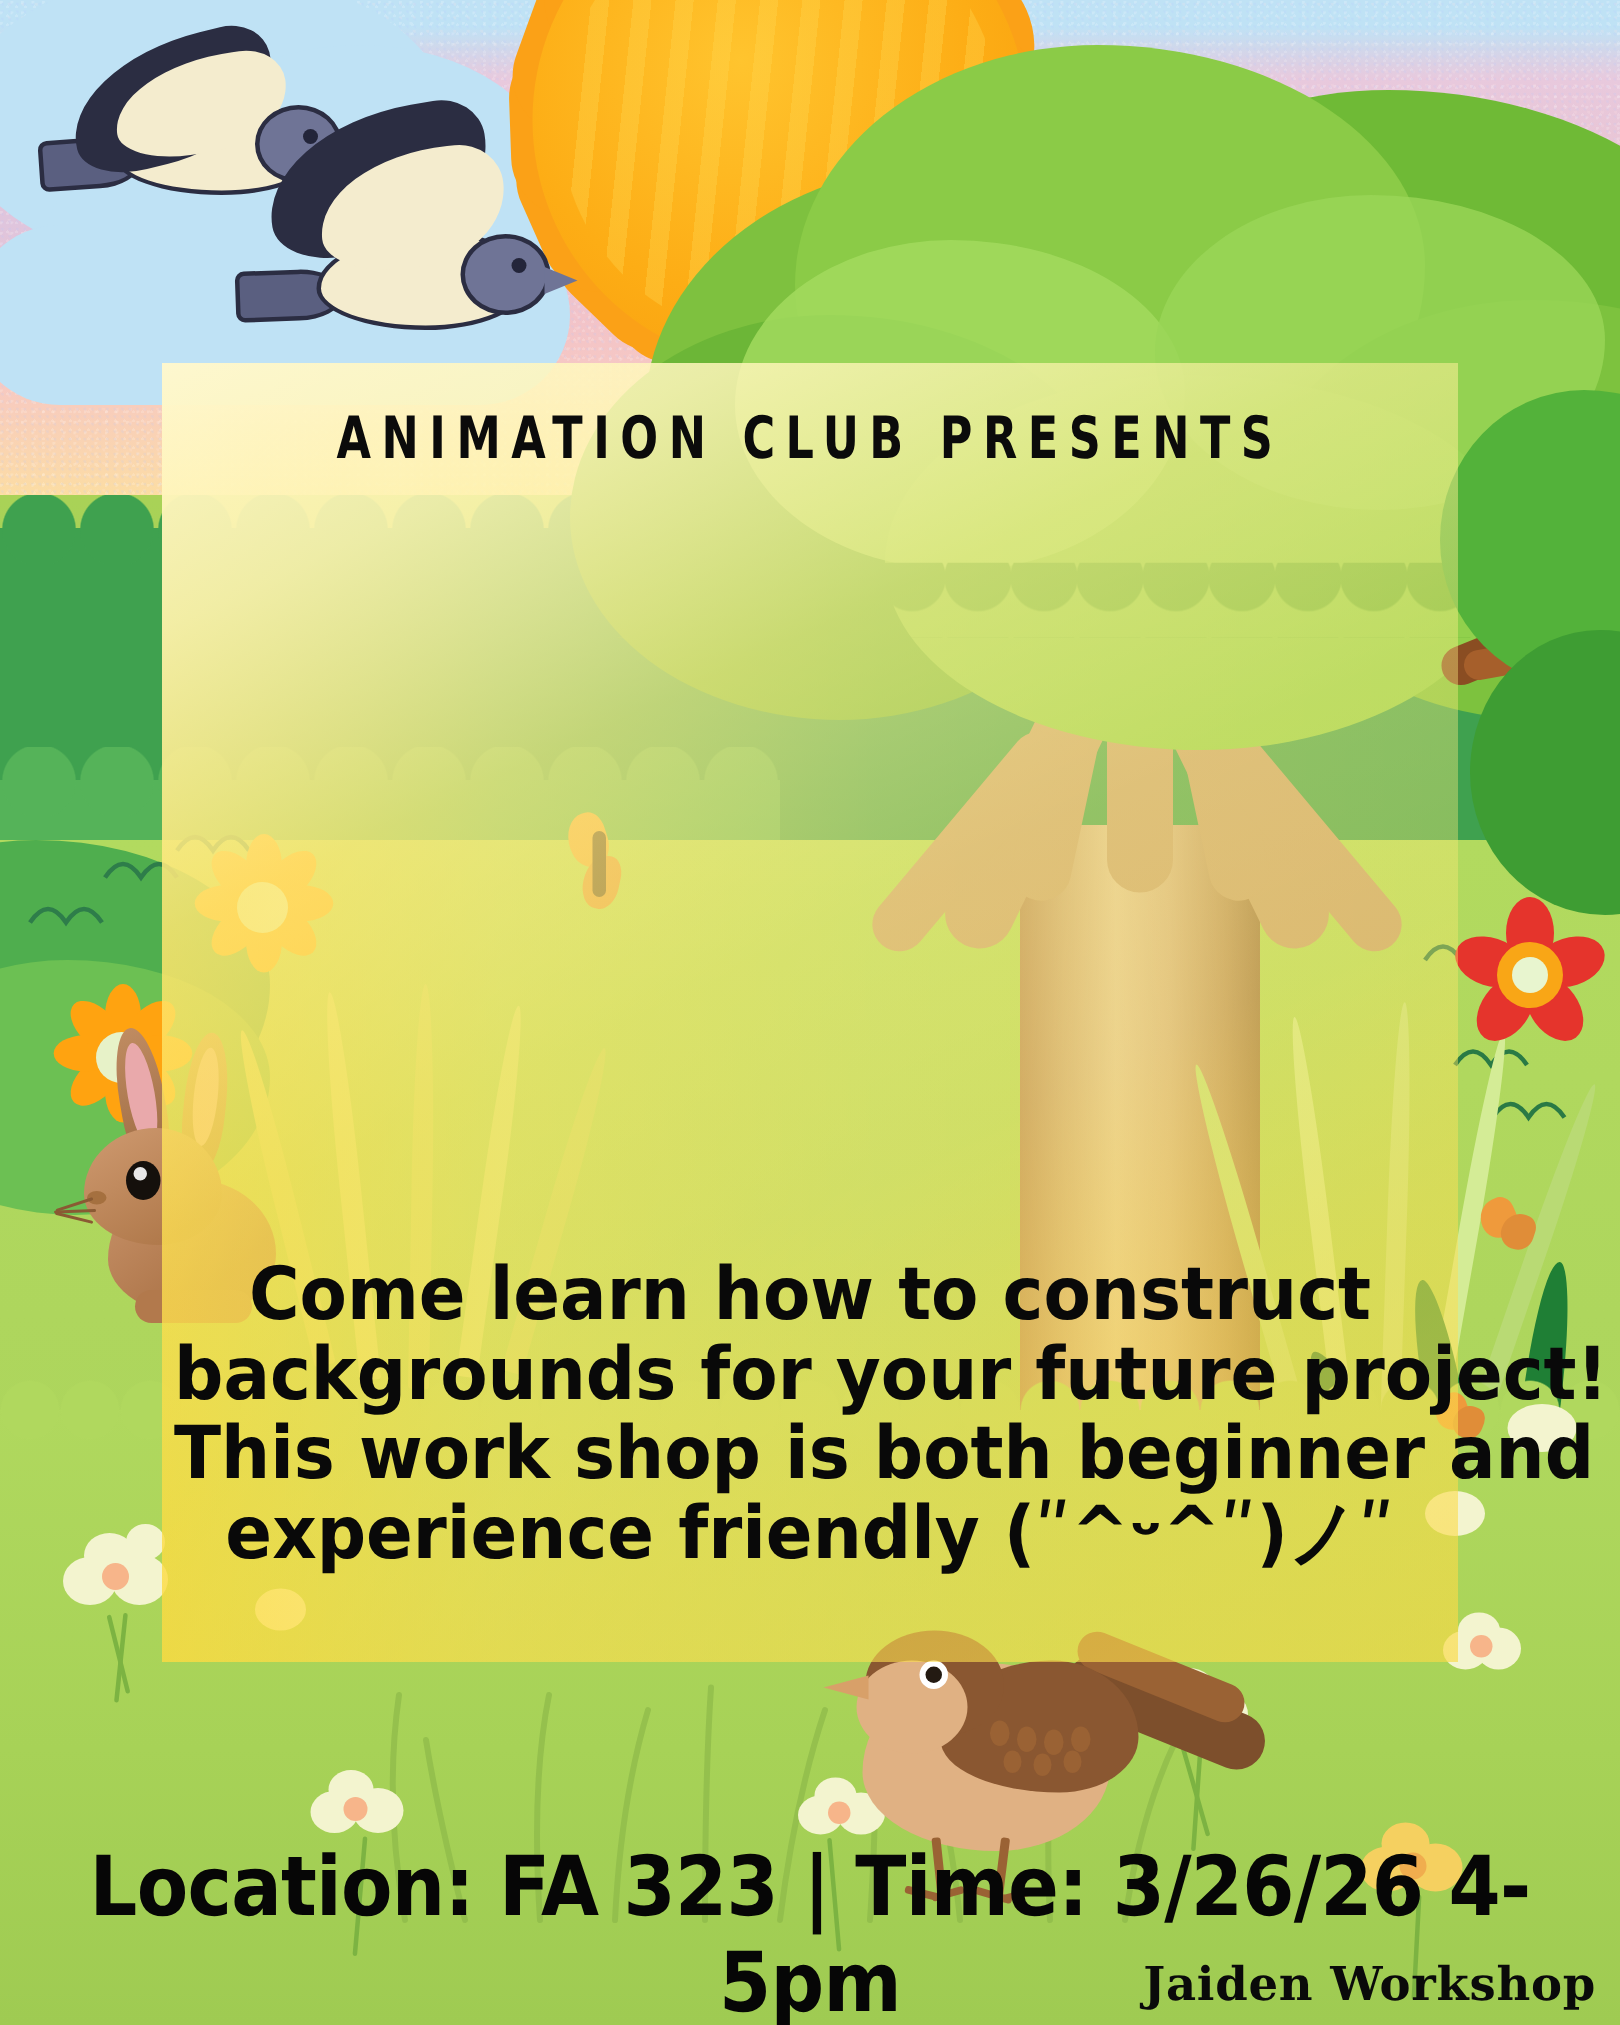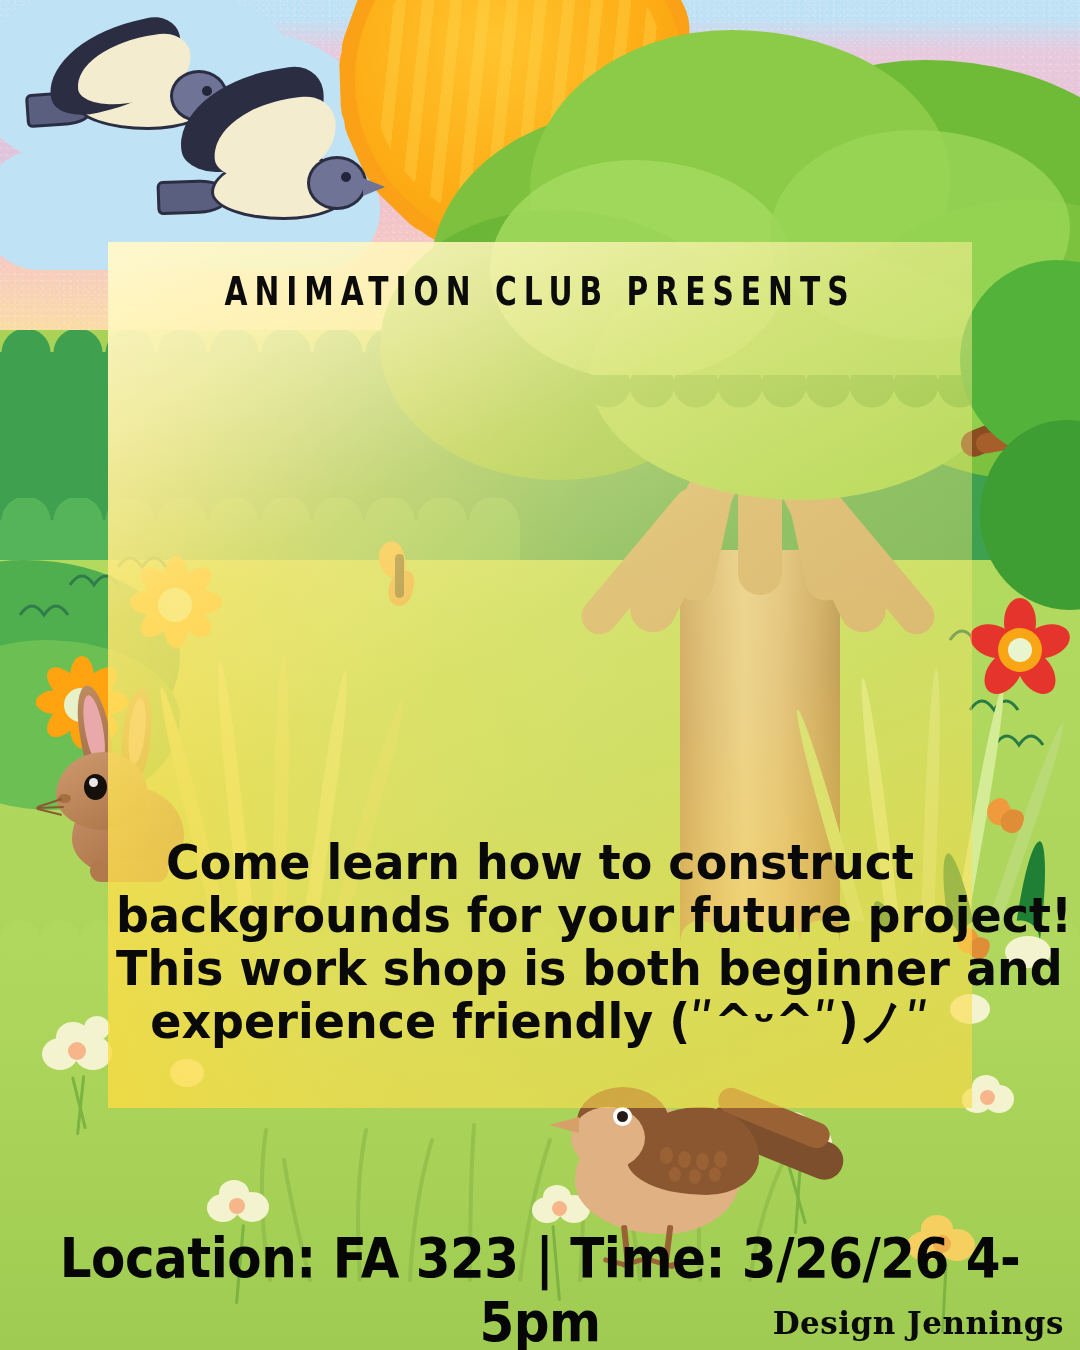--- a/index.html
+++ b/index.html
@@ -570,15 +570,15 @@
 
     <div class="body">
       <span class="bl">Come learn how to construct</span>
       <span class="bl">backgrounds for your future project!</span>
       <span class="bl">This work shop is both beginner and</span>
       <span class="bl">experience friendly  (ʺ^ᵕ^ʺ)ノʺ</span>
     </div>
   </div>
 
   <div class="footer">Location: FA 323 | Time: 3/26/26 4-5pm</div>
-  <div class="signature">Design Jennings</div>
+  <div class="signature">Jaiden Workshop</div>
 
 </div>
 
 </body></html>

